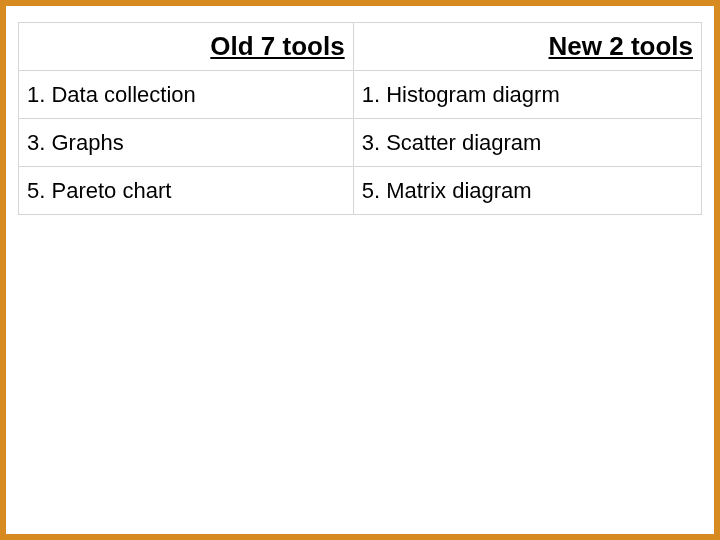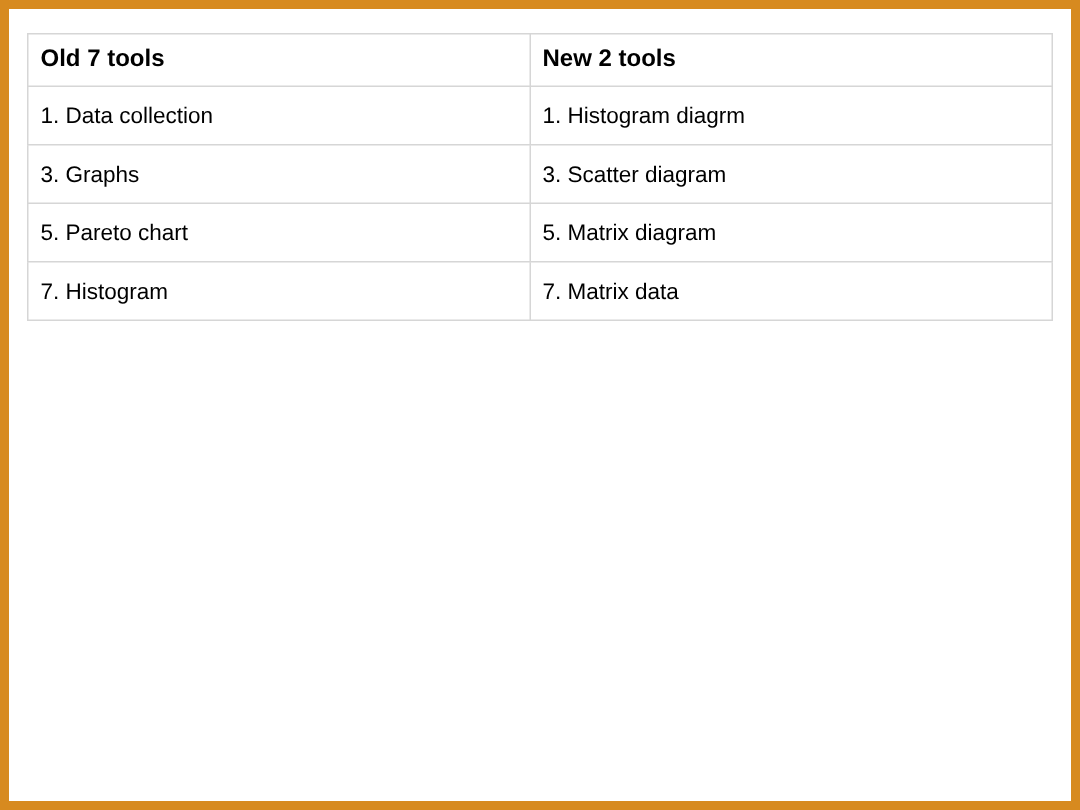--- a/index.html
+++ b/index.html
@@ -24,27 +24,29 @@
     table.tools col.right { width: 51%; }
     table.tools th,
     table.tools td {
       border: 1px solid #d6d6d6;
       padding: 11px 8px 10px 8px;
       text-align: left;
       vertical-align: middle;
     }
     table.tools th {
       font-weight: bold;
-      font-size: 16px;
+      font-size: 26px;
+      text-decoration: underline;
       color: #000;
       padding-top: 8px;
       padding-bottom: 8px;
+      text-align: right;
     }
     table.tools td {
-      font-size: 15px;
+      font-size: 22px;
       color: #000;
       white-space: nowrap;
     }
     .num { display: inline-block; }
     .label { display: inline; }
   </style>
 </head>
 <body>
 
 <div class="frame">
@@ -83,25 +85,15 @@
       <tr>
         <td>
           <span class="num">5.</span>
           <span class="label">Pareto chart</span>
         </td>
         <td>
           <span class="num">5.</span>
           <span class="label">Matrix diagram</span>
         </td>
       </tr>
-      <tr>
-        <td>
-          <span class="num">7.</span>
-          <span class="label">Histogram</span>
-        </td>
-        <td>
-          <span class="num">7.</span>
-          <span class="label">Matrix data</span>
-        </td>
-      </tr>
     </tbody>
   </table>
 </div>
 
 </body></html>

